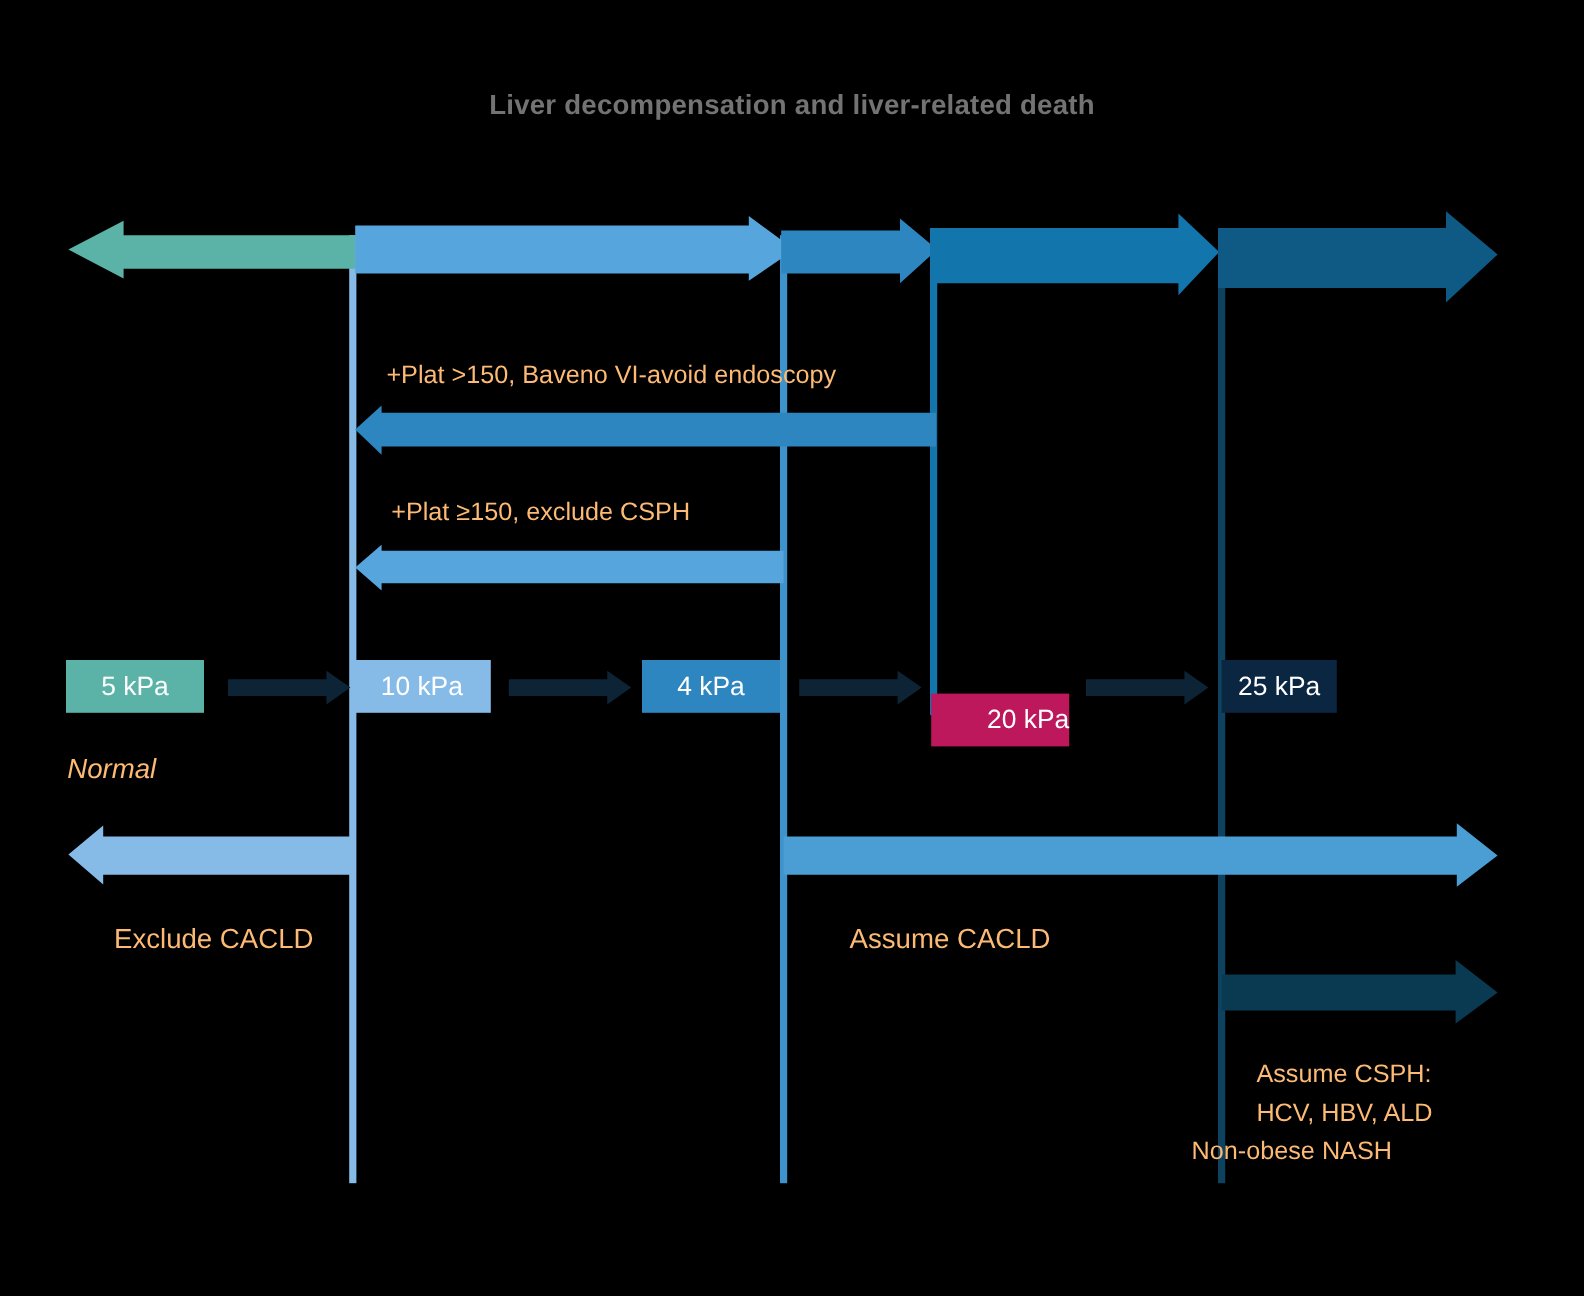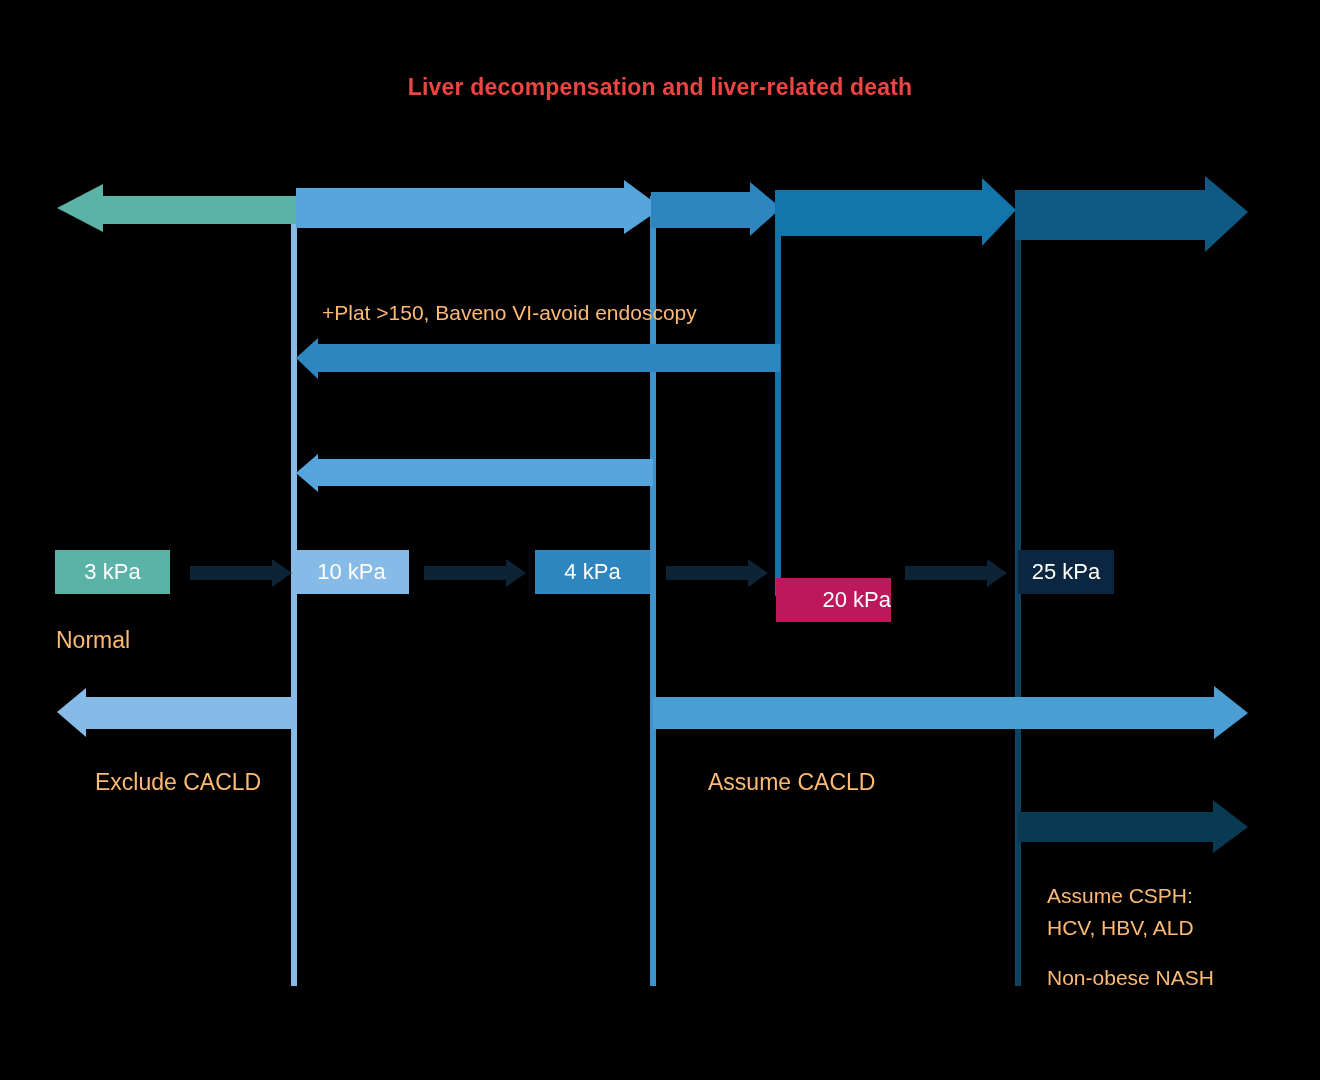--- a/index.html
+++ b/index.html
@@ -18,21 +18,21 @@
     overflow: hidden;
   }
   .title {
     position: absolute;
     left: 0;
     top: 74px;
     width: 1320px;
     text-align: center;
     font-size: 23px;
     font-weight: bold;
-    color: #ef4444;
+    color: #737373;
     letter-spacing: 0.2px;
   }
   .vline {
     position: absolute;
     width: 6px;
   }
   .kbox {
     position: absolute;
     height: 44px;
     line-height: 44px;
@@ -94,41 +94,42 @@
 
     <polygon points="57,712 86,688 86,697 296,697 296,729 86,729 86,737" fill="#86bbe8"></polygon>
 
     <polygon points="653,697 1214,697 1214,686 1248,713 1214,739 1214,729 653,729" fill="#4a9ed4"></polygon>
 
     <polygon points="1018,812 1213,812 1213,800 1248,827 1213,853 1213,842 1018,842" fill="#0a3a52"></polygon>
 
   </svg>
 
   <div class="kbox" style="left:55px; top:550px; width:115px; background:#5bb3a8;">
-    <span>3 kPa</span>
+    <span>5 kPa</span>
   </div>
   <div class="kbox" style="left:294px; top:550px; width:115px; background:#86bbe8;">
     <span>10 kPa</span>
   </div>
   <div class="kbox" style="left:535px; top:550px; width:115px; background:#2e86c1;">
     <span>4 kPa</span>
   </div>
   <div class="kbox" style="left:776px; top:578px; width:115px; background:#be185d;text-align:right;">
     <span>20 kPa</span>
   </div>
   <div class="kbox" style="left:1018px; top:550px; width:96px; background:#0b2640;">
     <span>25 kPa</span>
   </div>
 
   <div class="lbl" style="left:322px; top:297px;">+Plat &gt;150, Baveno VI-avoid endoscopy</div>
 
+  <div class="lbl" style="left:326px; top:411px;">+Plat ≥150, exclude CSPH</div>
 
-  <div class="lbl big" style="left:56px; top:624px;">Normal</div>
+  <div class="lbl big" style="left:56px; top:624px;font-style:italic;">Normal</div>
 
   <div class="lbl big" style="left:95px; top:766px;">Exclude CACLD</div>
 
   <div class="lbl big" style="left:680px; top:766px;margin-left:28px;">Assume CACLD</div>
 
   <div class="lbl" style="left:1047px; top:880px;">Assume CSPH:</div>
   <div class="lbl" style="left:1047px; top:912px;">HCV, HBV, ALD</div>
-  <div class="lbl" style="left:1047px; top:944px;margin-top:18px;">Non-obese NASH</div>
+  <div class="lbl" style="left:993px; top:944px;">Non-obese NASH</div>
 
 </div>
 
 </body></html>

